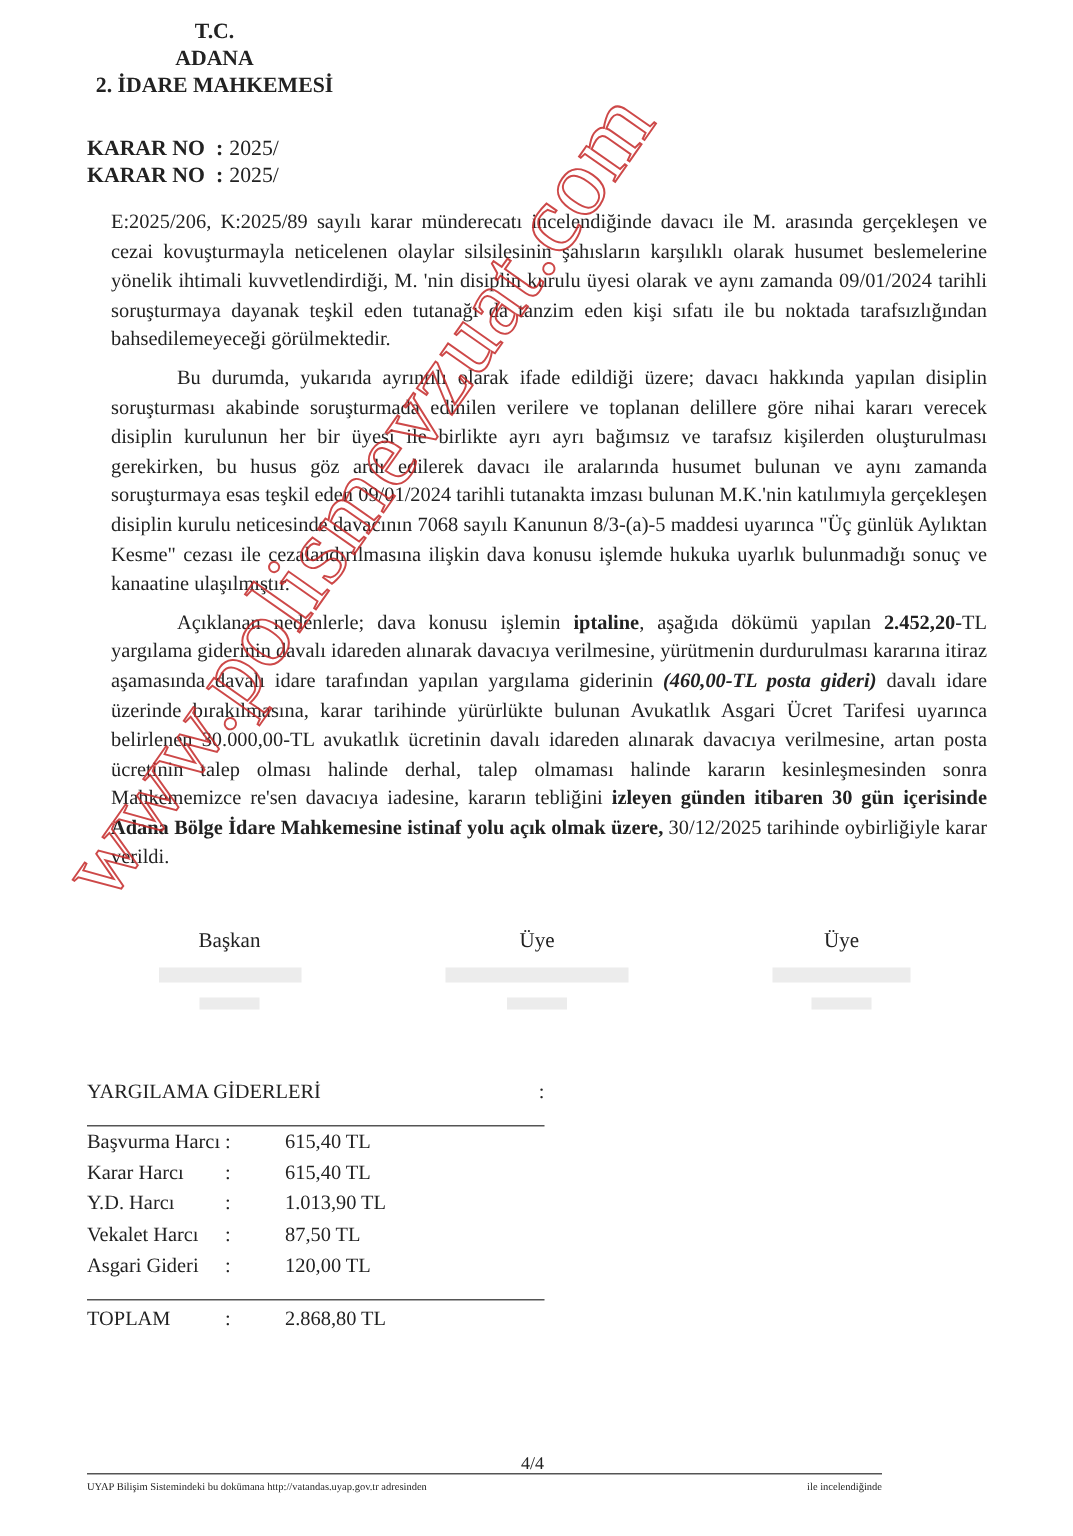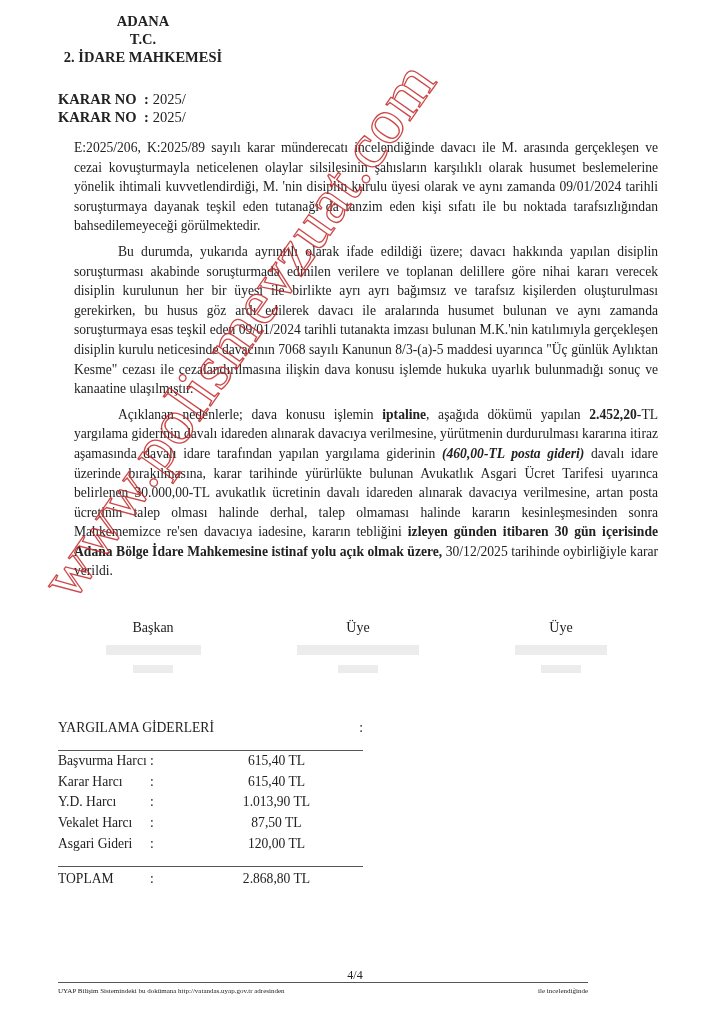--- a/index.html
+++ b/index.html
@@ -18,36 +18,36 @@
   .body p.ind { text-indent: 44px; margin-top: 6px; }
   .sig { position: absolute; top: 620px; left: 58px; width: 600px; height: 60px; font-size: 14px; }
   .sig .col { position: absolute; top: 0; text-align: center; }
   .bar { background: #ececec; height: 10px; margin: 9px auto 0; }
   .bar.s { height: 8px; margin-top: 10px; }
   .costs { position: absolute; left: 58px; top: 720px; width: 305px; font-size: 13.6px; }
   .costs .title { display: flex; justify-content: space-between; border-bottom: 1.5px solid #555; padding-bottom: 12px; height: 18px; }
   .costs .r { display: flex; height: 20.6px; align-items: center; }
   .costs .l { width: 92px; }
   .costs .col { width: 40px; }
-  .costs .v { flex: 1; text-align: center; }
+  .costs .v { flex: 1; text-align: left; }
   .costs .total { border-top: 1.5px solid #555; margin-top: 12px; padding-top: 2px; }
   .pnum { position: absolute; top: 968px; left: 330px; width: 50px; text-align: center; font-family: Liberation Serif, serif; font-size: 12px; }
   .fline { position: absolute; left: 58px; top: 982px; width: 530px; border-top: 1.5px solid #555; }
   .foot { position: absolute; left: 58px; top: 987px; width: 530px; font-size: 7px; display: flex; justify-content: space-between; }
   .wm { position: absolute; left: 25px; top: 570px; transform-origin: 0 0; transform: rotate(-55deg); font-size: 64px; font-family: "Liberation Serif", serif; color: rgba(255,255,255,0); -webkit-text-stroke: 1.3px rgba(196,40,40,0.85); white-space: nowrap; letter-spacing: 1px; pointer-events: none; }
   b { font-weight: bold; }
 </style>
 </head>
 <body>
 
 <div class="page">
 
   <div class="hdr">
+    <div>T.C.</div>
     <div>ADANA</div>
-    <div>T.C.</div>
     <div>2. İDARE MAHKEMESİ</div>
   </div>
 
   <div class="meta">
     <div class="row">
       <span class="k">KARAR NO</span>
       <span class="c">:</span>
       <span>2025/</span>
     </div>
     <div class="row">

